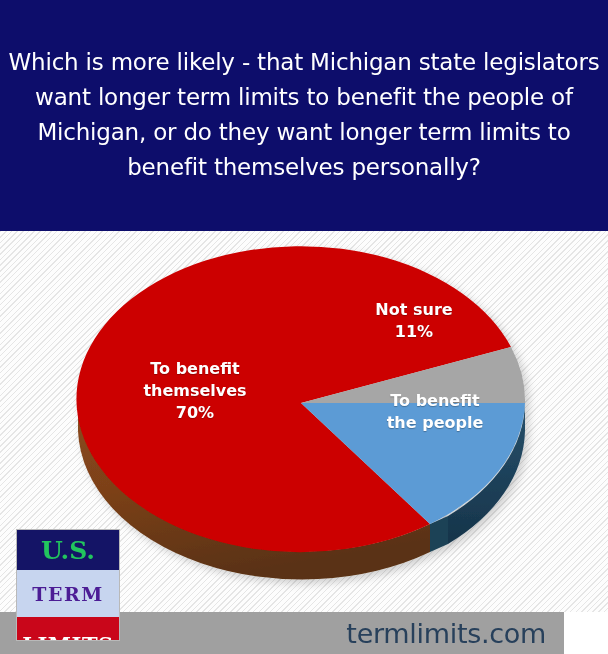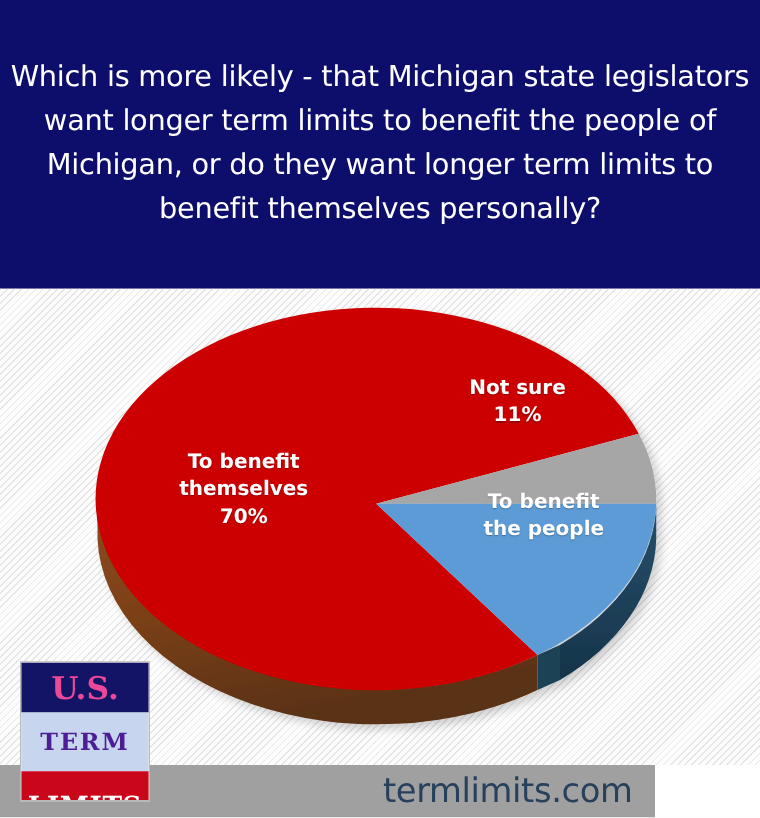--- a/index.html
+++ b/index.html
@@ -40,23 +40,22 @@
     background-image:repeating-linear-gradient(
         135deg,
         rgba(210,210,210,0.55) 0px,
         rgba(210,210,210,0.55) 1px,
         rgba(255,255,255,0) 1px,
         rgba(255,255,255,0) 4px);
   }
 
   
   #footer{
-    position:absolute;left:0;top:612px;width:488px;height:42px;
+    position:absolute;left:0;top:612px;width:564px;height:42px;
     background:#a0a0a0;
-    padding-left:36px;
   }
   #site-url{
     position:absolute;right:18px;top:50%;transform:translateY(-50%);
     color:#27405b;
     font-family:"DejaVu Sans", sans-serif;
     font-size:27px;
     font-weight:400;
     letter-spacing:-0.3px;
   }
 
@@ -90,21 +89,21 @@
     overflow:hidden;
     background:#ffffff;
   }
   .logo-band{
     width:100%;
     display:flex;align-items:center;justify-content:center;
     font-family:"DejaVu Serif", serif;
     font-weight:700;
   }
   #logo-us{
-    height:40px;background:#141466;color:#ec4899;
+    height:40px;background:#141466;color:#22c55e;
     font-size:25px;letter-spacing:0px;
   }
   #logo-term{
     height:47px;background:#c7d5ef;color:#4c1d95;
     font-size:19px;letter-spacing:1.5px;
   }
   #logo-limits{
     height:54px;background:#c9061a;color:#ffffff;
     font-size:21px;letter-spacing:0.5px;
   }

